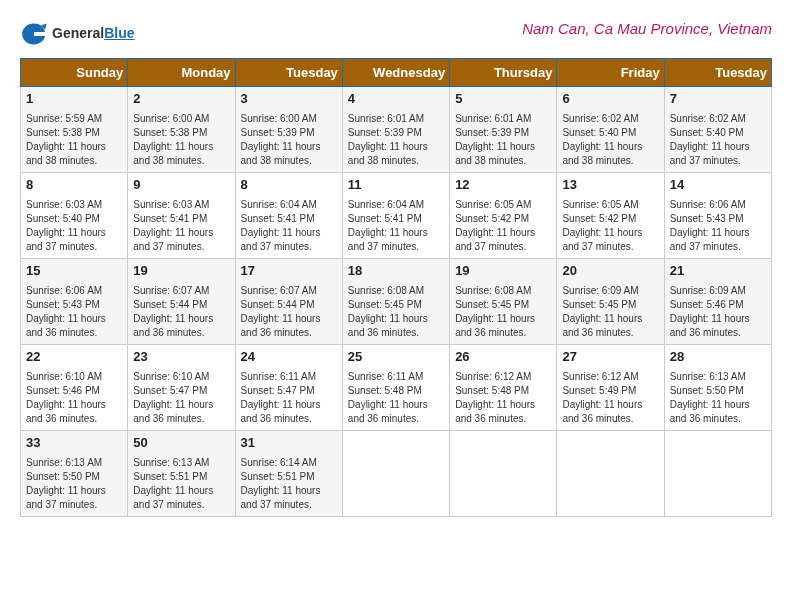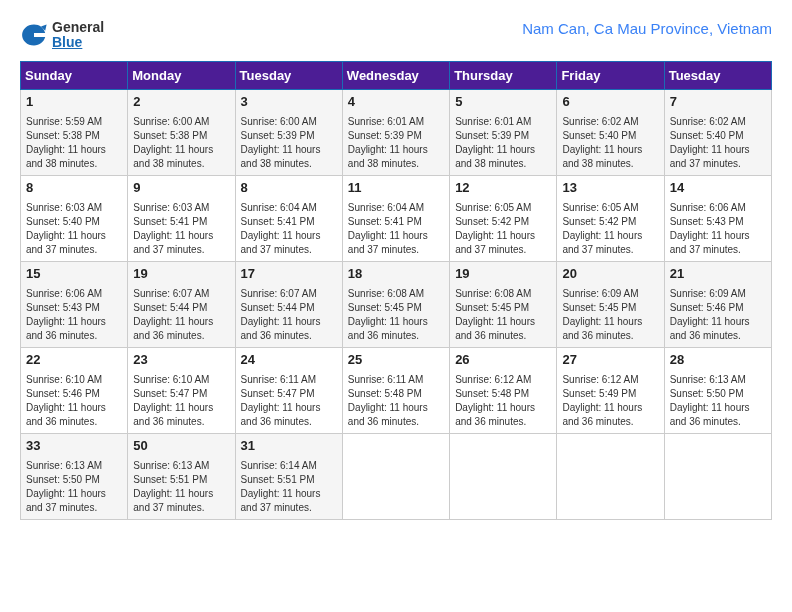--- a/index.html
+++ b/index.html
@@ -16,53 +16,54 @@
       justify-content: space-between;
       margin-bottom: 10px;
     }
     .logo {
       display: flex;
       align-items: center;
       gap: 4px;
     }
     .logo-text {
       display: flex;
-      flex-direction: column;
+      flex-direction: row;
       font-size: 14px;
       font-weight: bold;
       line-height: 1.1;
     }
     .logo-general { color: #333; }
     .logo-blue { color: #1a6bb5; text-decoration: underline; }
     .logo-icon {
       width: 28px;
       height: 28px;
     }
     .title-section {
       text-align: right;
     }
     .month-title {
       font-size: 36px;
       font-weight: bold;
       color: #222;
     }
     .location {
       font-size: 15px;
-      color: #3b82f6;
+      color: #be185d;
+      font-style: italic;
     }
     table {
       width: 100%;
       border-collapse: collapse;
       font-size: 10.5px;
     }
     thead th {
-      background: #4c1d95;
+      background: #a16207;
       color: #fff;
       padding: 6px 4px;
-      text-align: left;
+      text-align: right;
       font-size: 13px;
       font-weight: bold;
       border: 1px solid #1a6bb5;
     }
     tbody td {
       border: 1px solid #ccc;
       vertical-align: top;
       padding: 4px 5px;
       width: calc(100% / 7);
       min-height: 80px;

